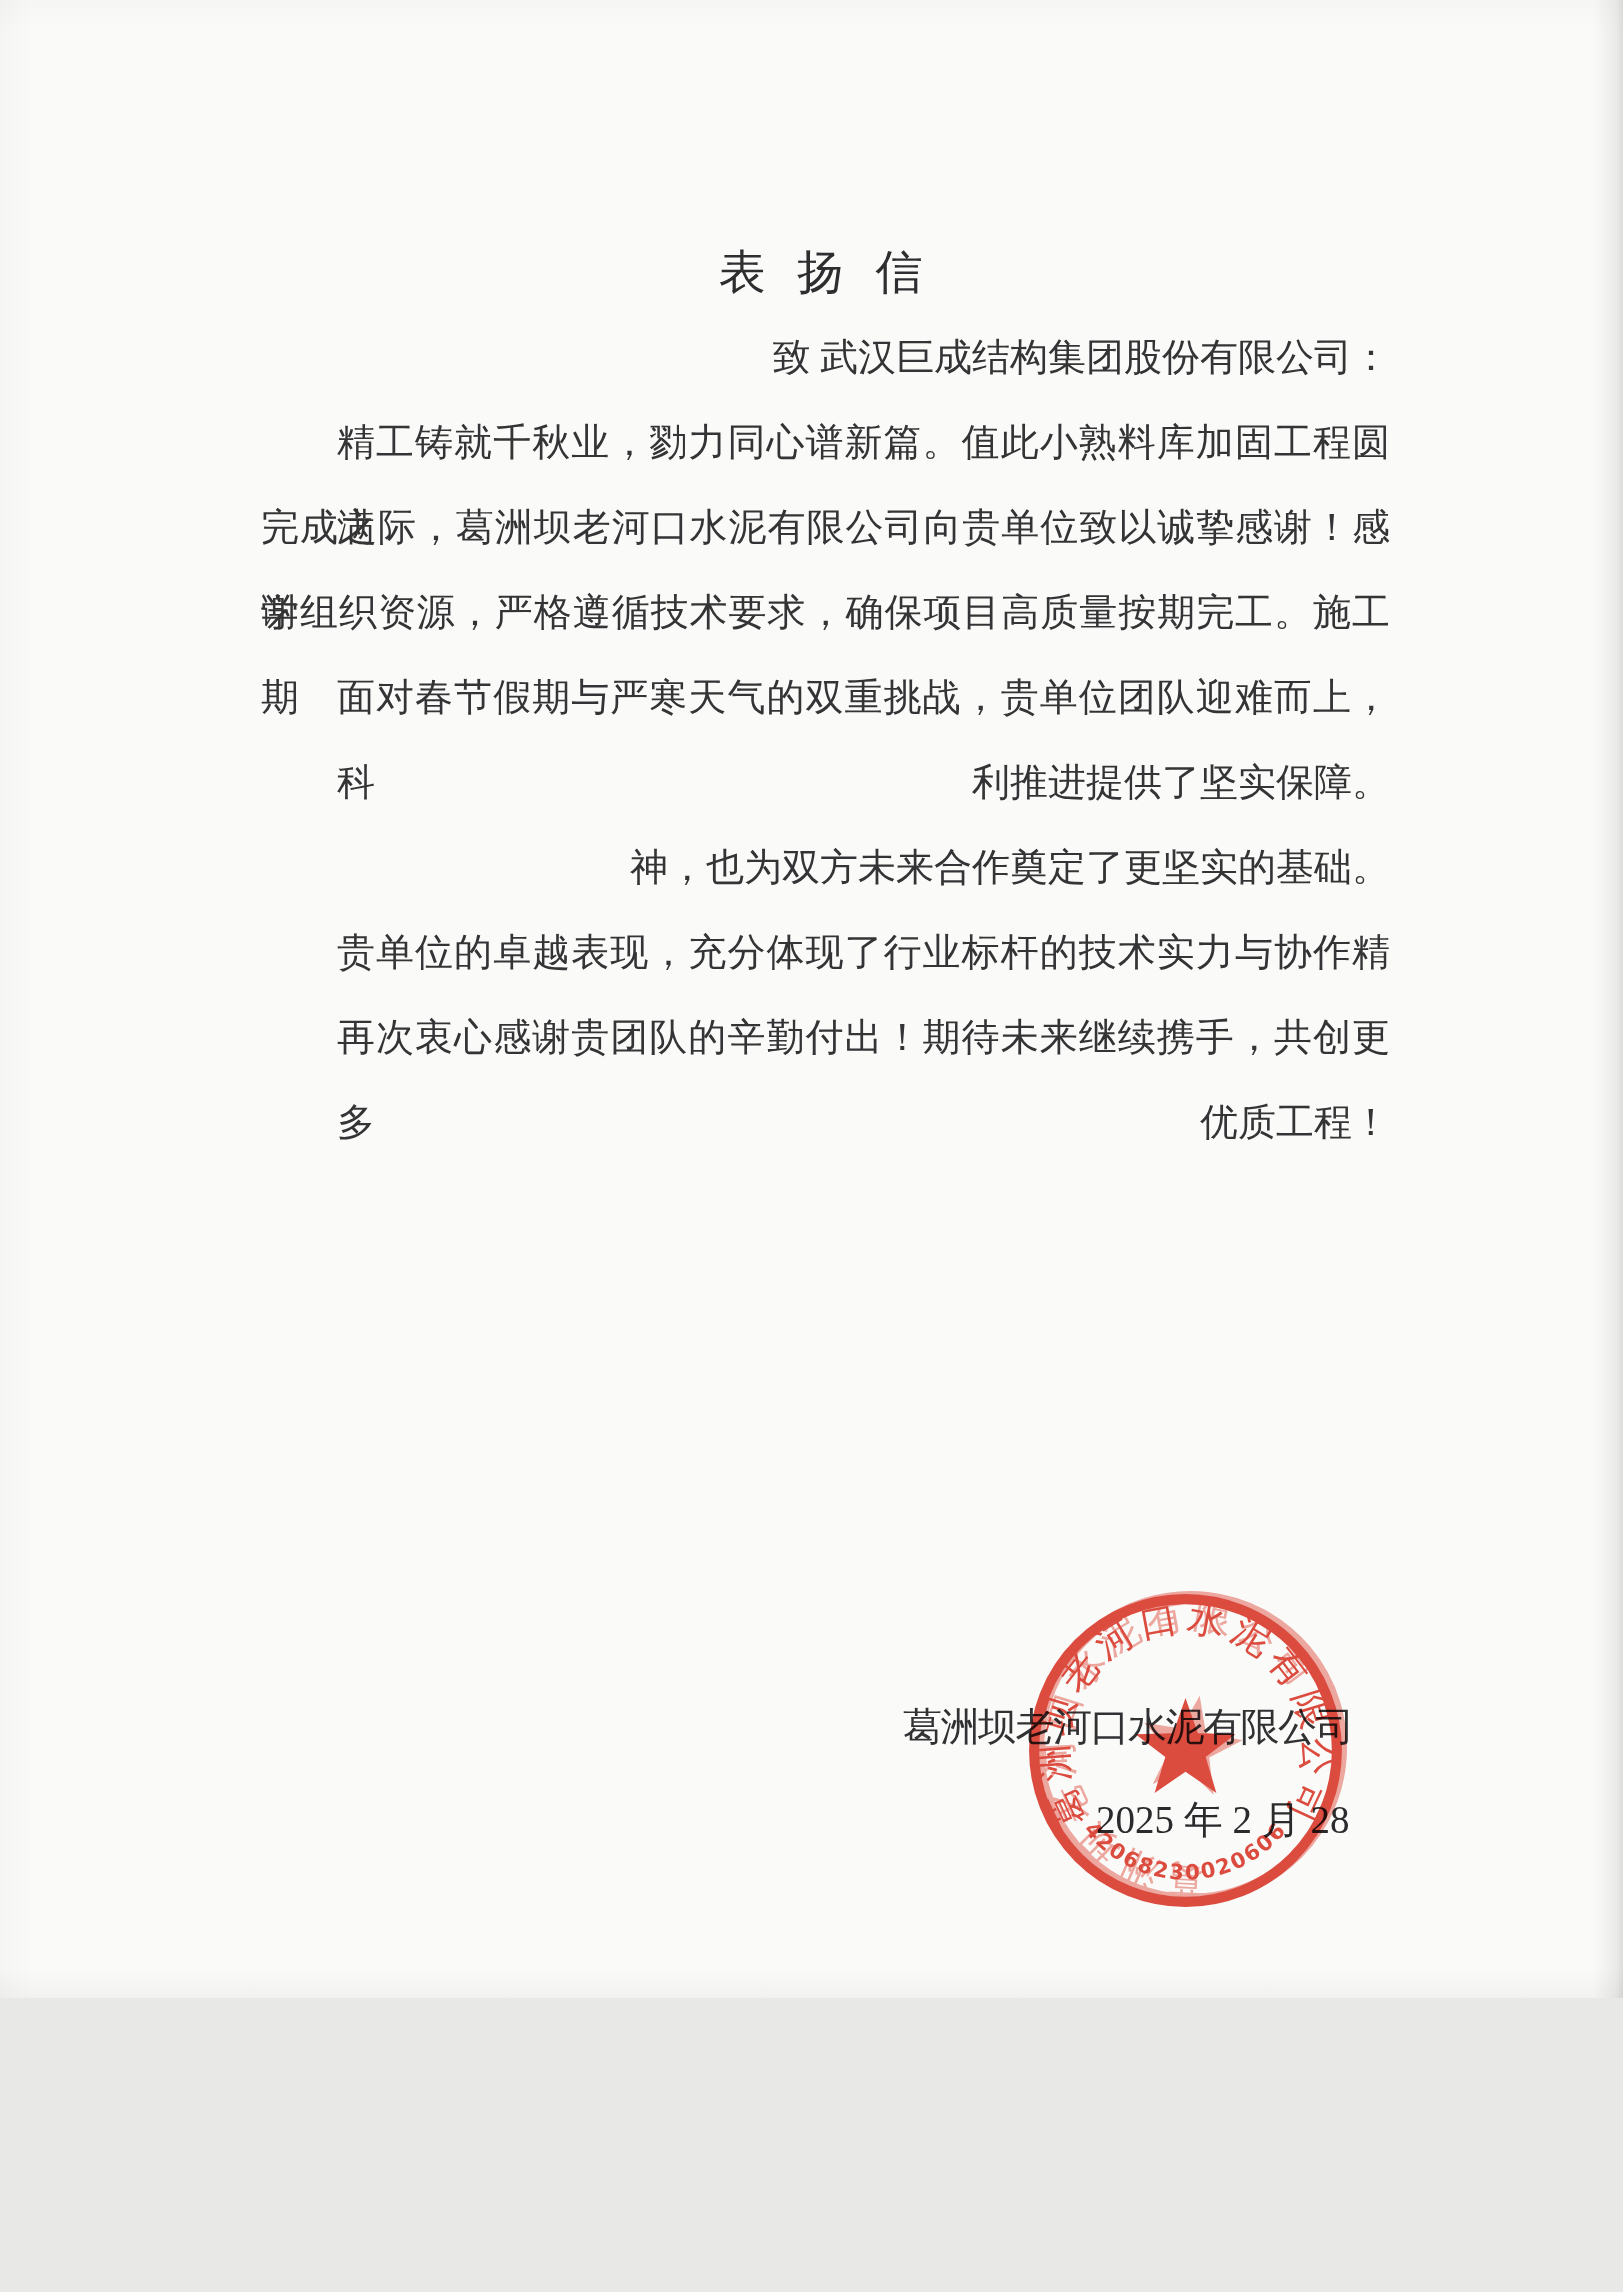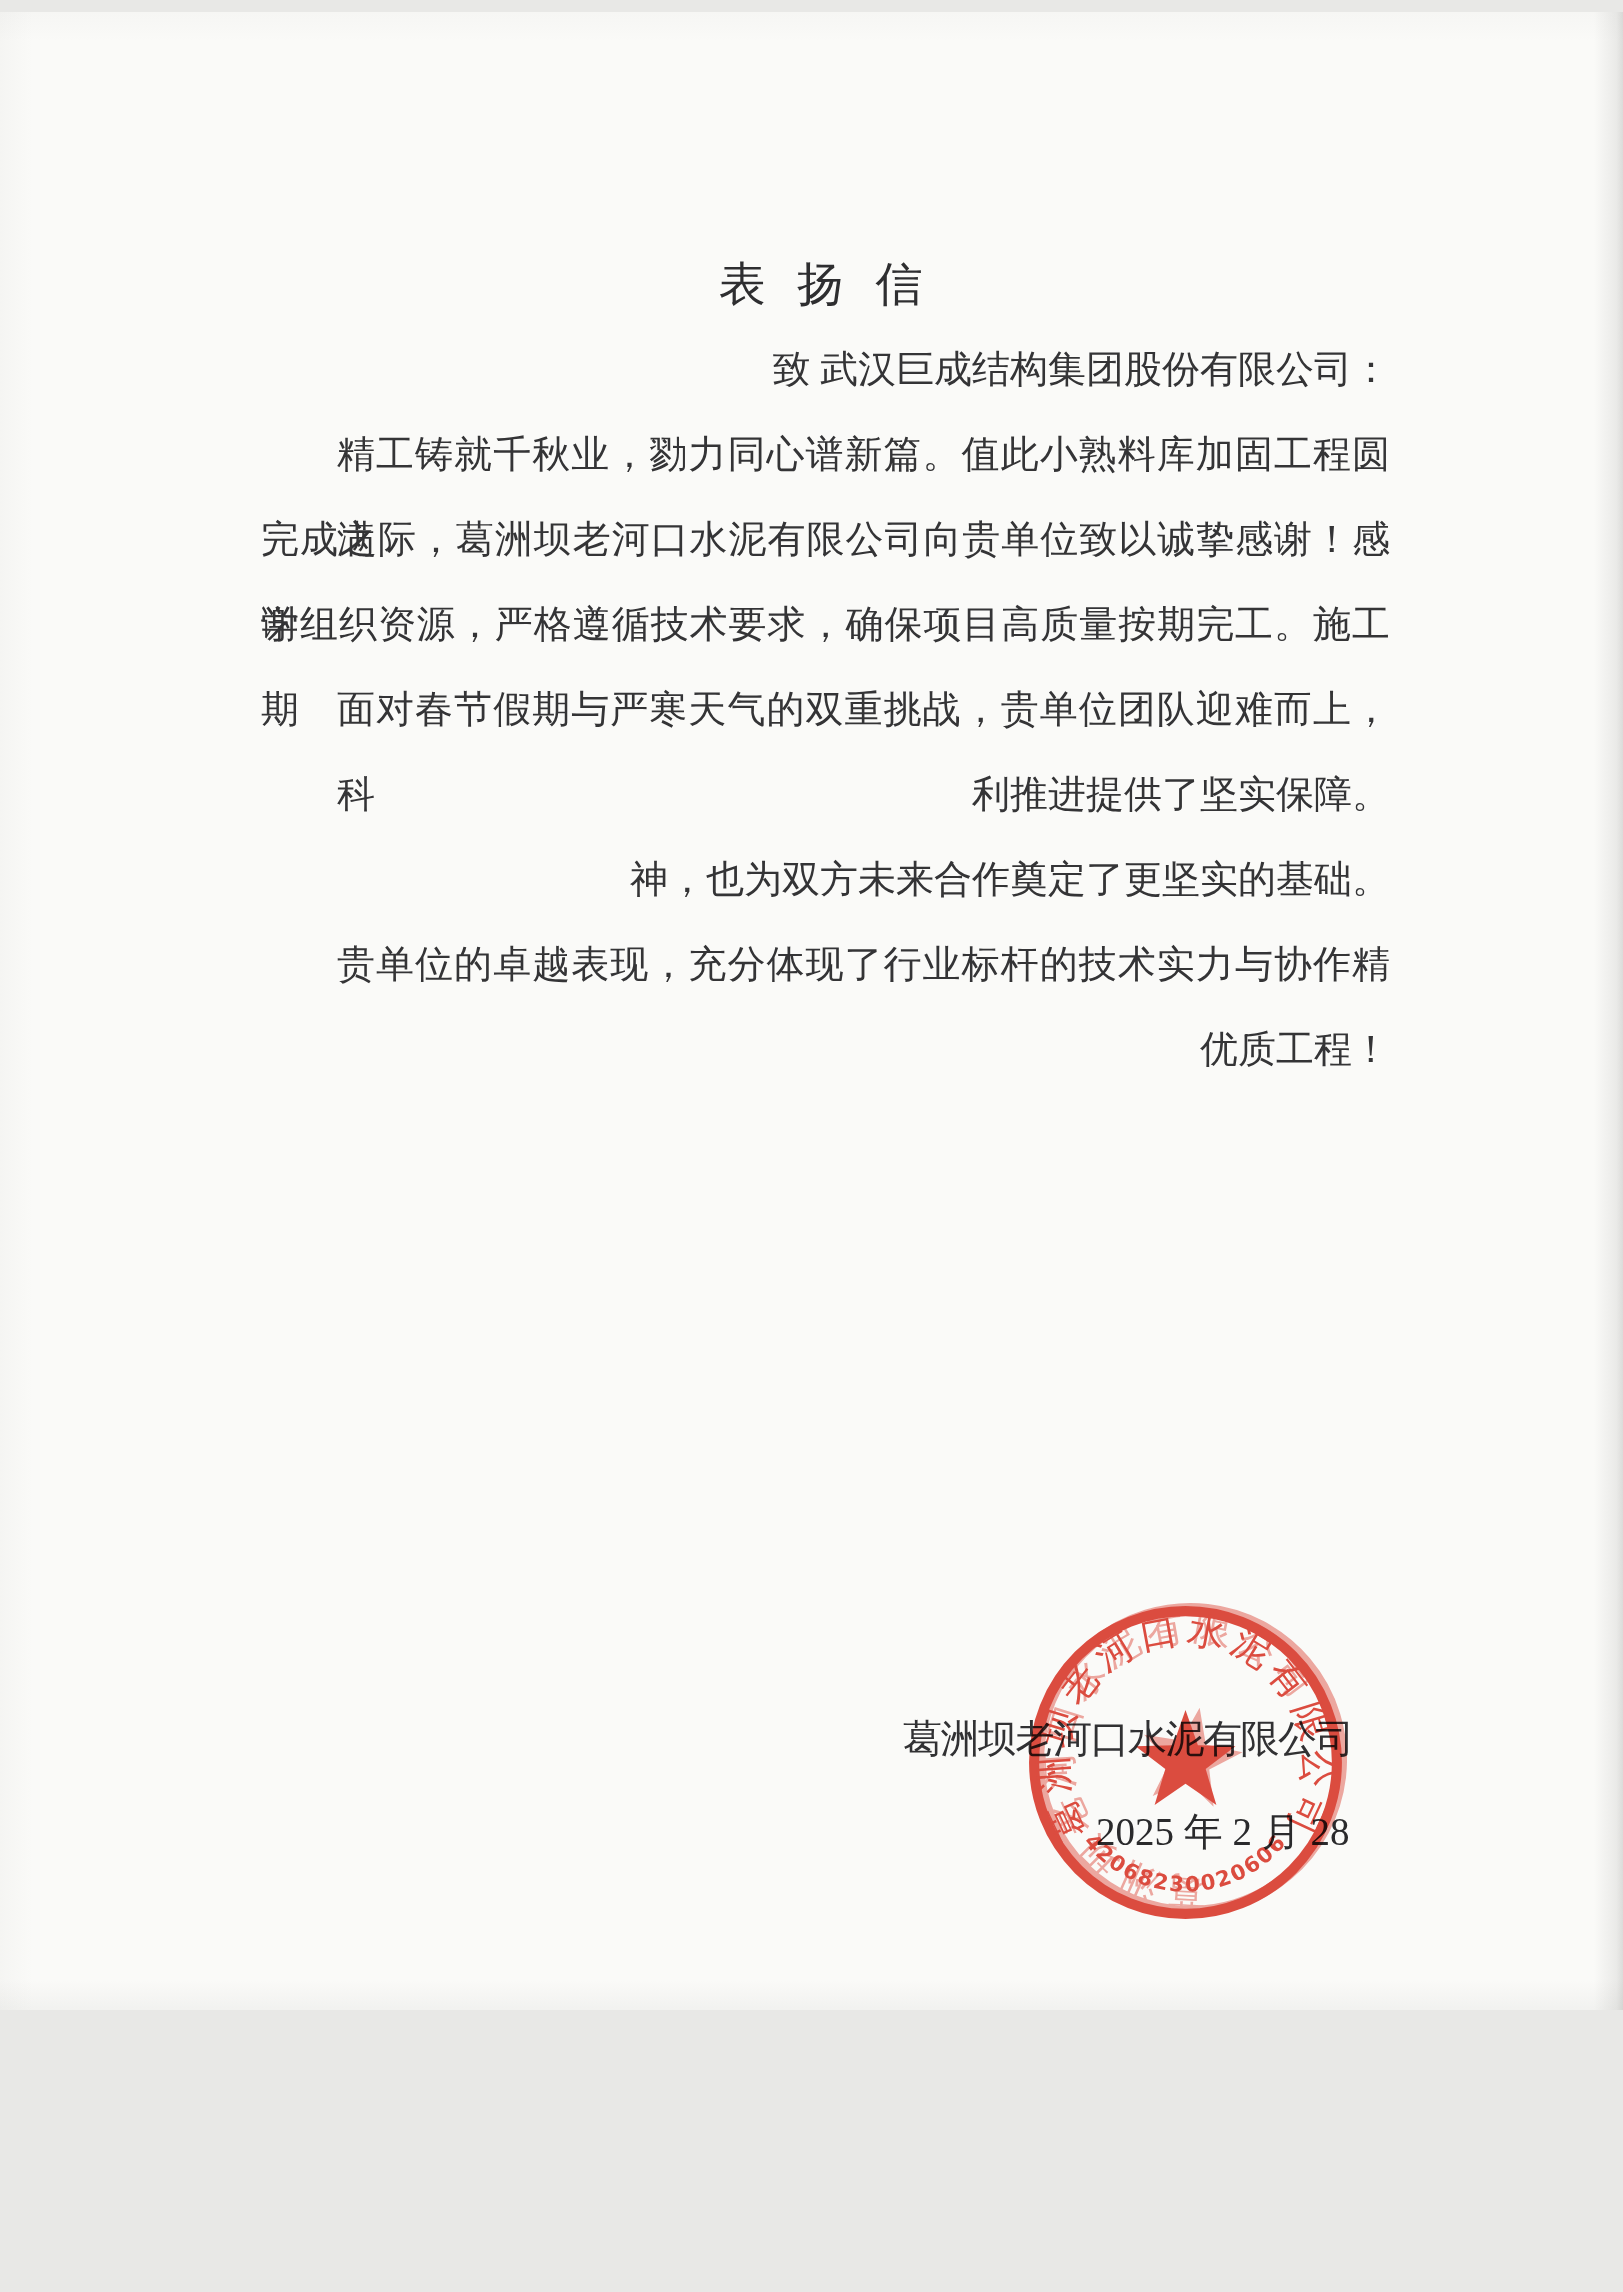--- a/index.html
+++ b/index.html
@@ -1,20 +1,20 @@
 <!DOCTYPE html>
 <html><head>
 <meta charset="utf-8">
 <style>
   html,body { margin:0; padding:0; background:#e8e8e6; }
   .page {
     position: relative;
     width: 1623px;
     height: 1998px;
-    margin: 12px auto;
+    margin: 0 auto;
     overflow: hidden;
     font-family: "Liberation Serif", "DejaVu Serif", serif;
     background:
       linear-gradient(90deg, rgba(120,120,115,.04) 0, rgba(0,0,0,0) 2%, rgba(0,0,0,0) 98.2%, rgba(90,90,88,.10) 99.6%, rgba(60,60,58,.16) 100%),
       linear-gradient(180deg, rgba(120,120,115,.03) 0, rgba(0,0,0,0) 1.5%, rgba(0,0,0,0) 98.5%, rgba(110,110,105,.06) 100%),
       #fafaf8;
     color:#333;
   }
   
   .doc {
@@ -92,20 +92,21 @@
     <div class="title-line">表 扬 信</div>
     <div class="line">致 武汉巨成结构集团股份有限公司：</div>
     <div id="paragraphs">
         <div class="line indent just">精工铸就千秋业，勠力同心谱新篇。值此小熟料库加固工程圆满</div>
         <div class="line just">完成之际，葛洲坝老河口水泥有限公司向贵单位致以诚挚感谢！感谢</div>
         <div class="line just">学组织资源，严格遵循技术要求，确保项目高质量按期完工。施工期</div>
         <div class="line indent just">面对春节假期与严寒天气的双重挑战，贵单位团队迎难而上，科</div>
         <div class="line">利推进提供了坚实保障。</div>
         <div class="line">神，也为双方未来合作奠定了更坚实的基础。</div>
         <div class="line indent just">贵单位的卓越表现，充分体现了行业标杆的技术实力与协作精</div>
+        <div class="line indent just">再次衷心感谢贵团队的辛勤付出！期待未来继续携手，共创更多</div>
         <div class="line">优质工程！</div>
       </div>
   </div>
 
   <div class="signature">葛洲坝老河口水泥有限公司</div>
 
   <div class="date">2025 年 2 月 28</div>
 
   <div class="stamp">
     <svg viewBox="0 0 320 320">

